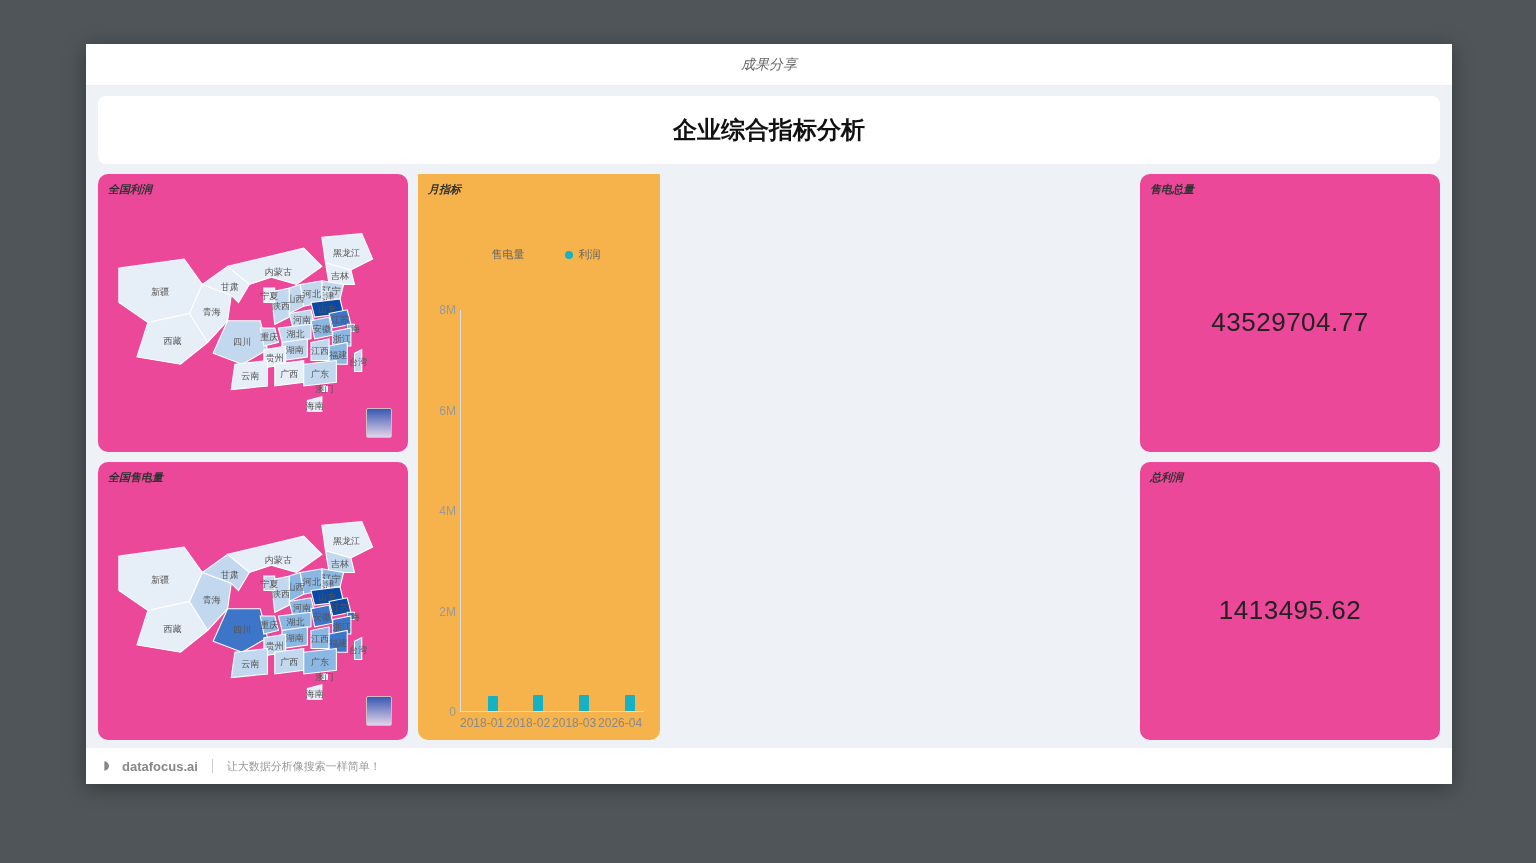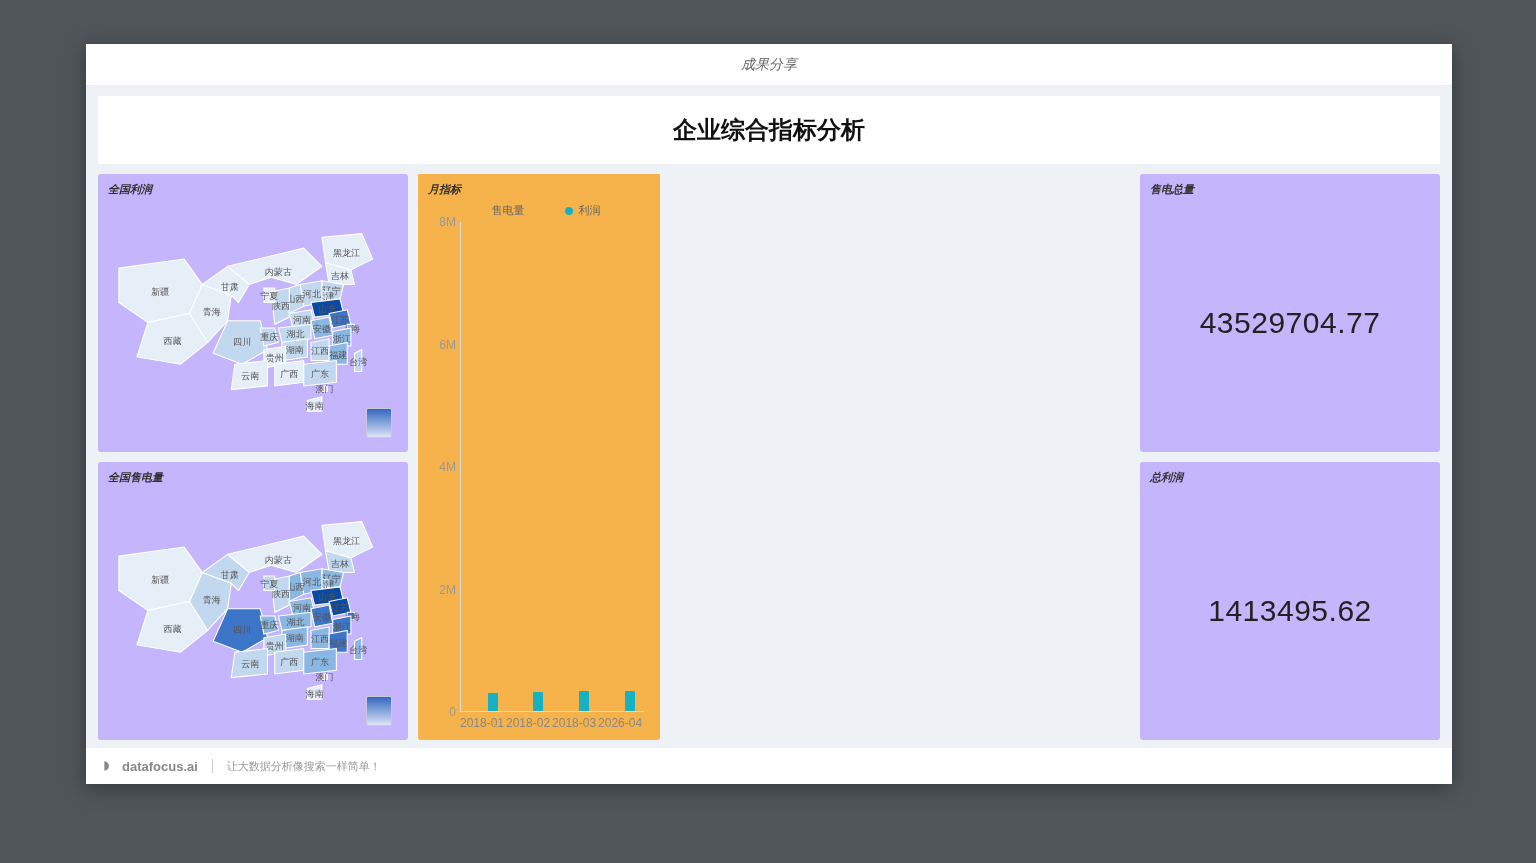--- a/index.html
+++ b/index.html
@@ -38,38 +38,38 @@
   .sheet-body {
     flex:1;
     background:#eef1f5;
     padding:10px 12px 8px 12px;
     display:flex;
     flex-direction:column;
     gap:10px;
   }
   .title-card {
     background:#fff;
-    border-radius:0;
+    border-radius:8px;
     padding:18px 0;
     text-align:center;
     font-size:24px;
     font-weight:700;
     color:#111;
   }
   .grid {
     flex:1;
     display:grid;
     grid-template-columns:310px 1fr 300px;
     grid-template-rows:1fr 1fr;
     gap:10px;
     min-height:0;
   }
   .card {
-    background:#c4b5fd;
-    border-radius:3px;
+    background:#ec4899;
+    border-radius:10px;
     padding:8px 10px;
     position:relative;
     overflow:hidden;
     display:flex;
     flex-direction:column;
   }
   .card-title {
     font-size:11px;
     font-weight:700;
     font-style:italic;
@@ -83,21 +83,21 @@
     justify-content:center;
     position:relative;
   }
   .card.bar { grid-column:2; grid-row:1 / span 2; }
   .card.kpi { align-items:stretch; }
   .kpi-value {
     flex:1;
     display:flex;
     align-items:center;
     justify-content:center;
-    font-size:30px;
+    font-size:26px;
     color:#222;
     letter-spacing:.5px;
   }
   
   .legend {
     display:flex;
     justify-content:center;
     gap:40px;
     font-size:11px;
     color:#666;
@@ -151,20 +151,21 @@
     display:flex;
     align-items:flex-end;
     justify-content:center;
     gap:0;
   }
   .bar {
     width:34%;
     background:#f6b24b;
     border-top-left-radius:1px;
     border-top-right-radius:1px;
+    gap:44px;
   }
   .bar.s1 { background:#f6b24b; margin-right:2px; }
   .bar.s2 { background:#16b1c2; width:22%; }
   
   .map-svg { width:100%; height:100%; }
   .prov {
     fill:#cfe0f2;
     stroke:#fff;
     stroke-width:.6;
   }

